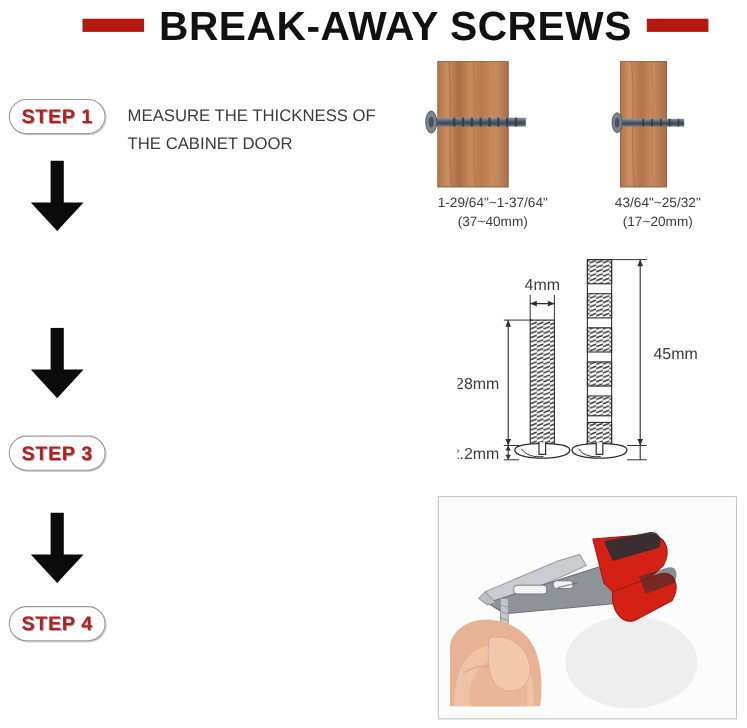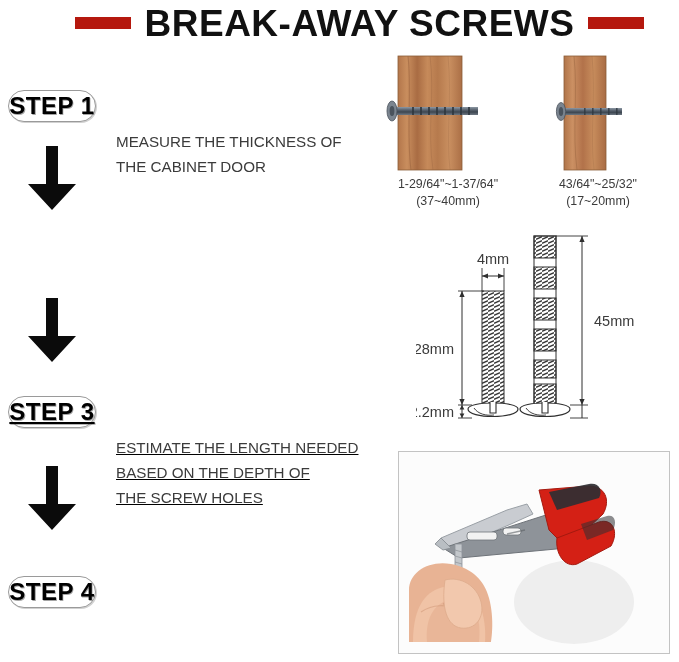--- a/index.html
+++ b/index.html
@@ -67,36 +67,35 @@
     border: 1.4px solid #9a9a9a;
     border-radius: 16px;
     background: #ffffff;
     display: flex;
     align-items: center;
     justify-content: center;
     box-sizing: border-box;
     box-shadow: 1px 1px 0 rgba(0,0,0,0.18);
   }
   .badge-label {
-    font-size: 24px;
+    font-size: 18px;
     font-weight: 700;
-    color: #000000;
+    color: #b91c1c;
     letter-spacing: 0.5px;
     text-shadow: 0.8px 0.8px 0 rgba(90,90,90,0.55);
     line-height: 1;
     white-space: nowrap;
   }
   .step-text {
     margin-left: 20px;
     color: #3b3b3b;
     font-size: 15.2px;
     line-height: 25px;
     white-space: pre-line;
     padding-top: 3px;
-    margin-top: 36px;
   }
 
   
   .arrow {
     position: absolute;
     left: 26px;
     width: 52px;
     height: 66px;
   }
 
@@ -173,36 +172,33 @@
     </svg>
   </div>
 
 
   <div class="arrow" style="top:252px;">
     <svg width="52" height="66" viewBox="0 0 52 66" aria-hidden="true">
       <polygon points="20,0 32,0 32,38 50,38 26,64 2,38 20,38" fill="#0b0b0b"></polygon>
     </svg>
   </div>
 
-  <div class="step-row" style="top:350px;text-decoration:underline;">
+  <div class="step-row" style="top:350px;">
     <div class="badge">
       <span class="badge-label">STEP 3</span>
     </div>
-    <div class="step-text">ESTIMATE THE LENGTH NEEDED
-BASED ON THE DEPTH OF
-THE SCREW HOLES</div>
   </div>
 
   <div class="arrow" style="top:420px;">
     <svg width="52" height="66" viewBox="0 0 52 66" aria-hidden="true">
       <polygon points="20,0 32,0 32,38 50,38 26,64 2,38 20,38" fill="#0b0b0b"></polygon>
     </svg>
   </div>
 
-  <div class="step-row" style="top:530px;">
+  <div class="step-row" style="top:505px;">
     <div class="badge">
       <span class="badge-label">STEP 4</span>
     </div>
   </div>
 
 </div>
 
 <div class="boards">
 
   <div class="board-group g1">

